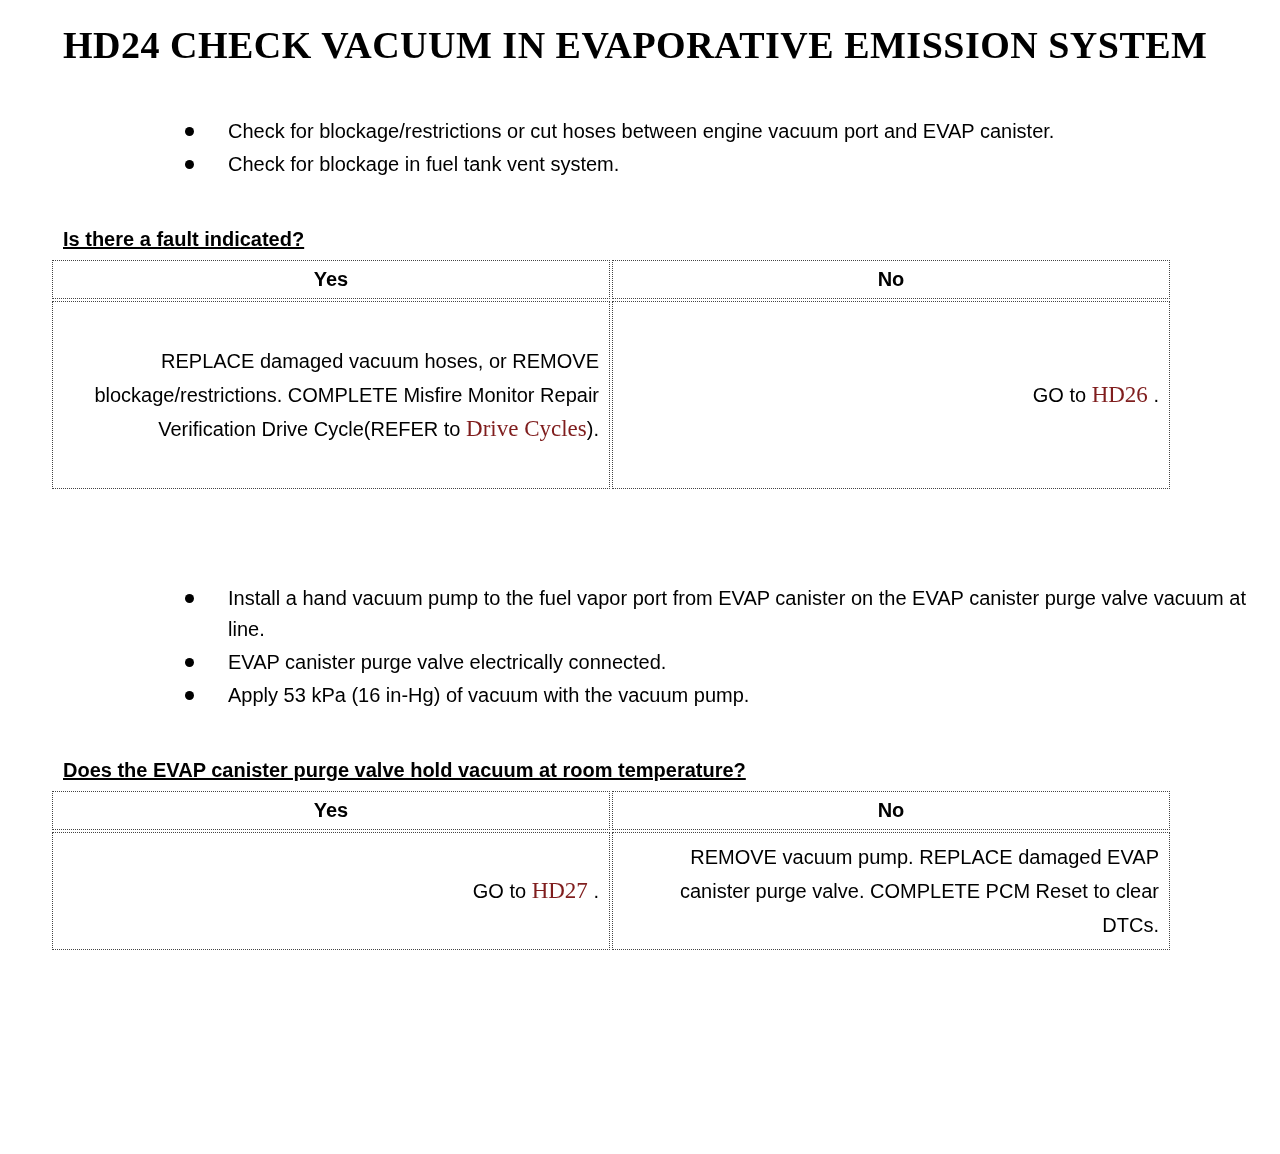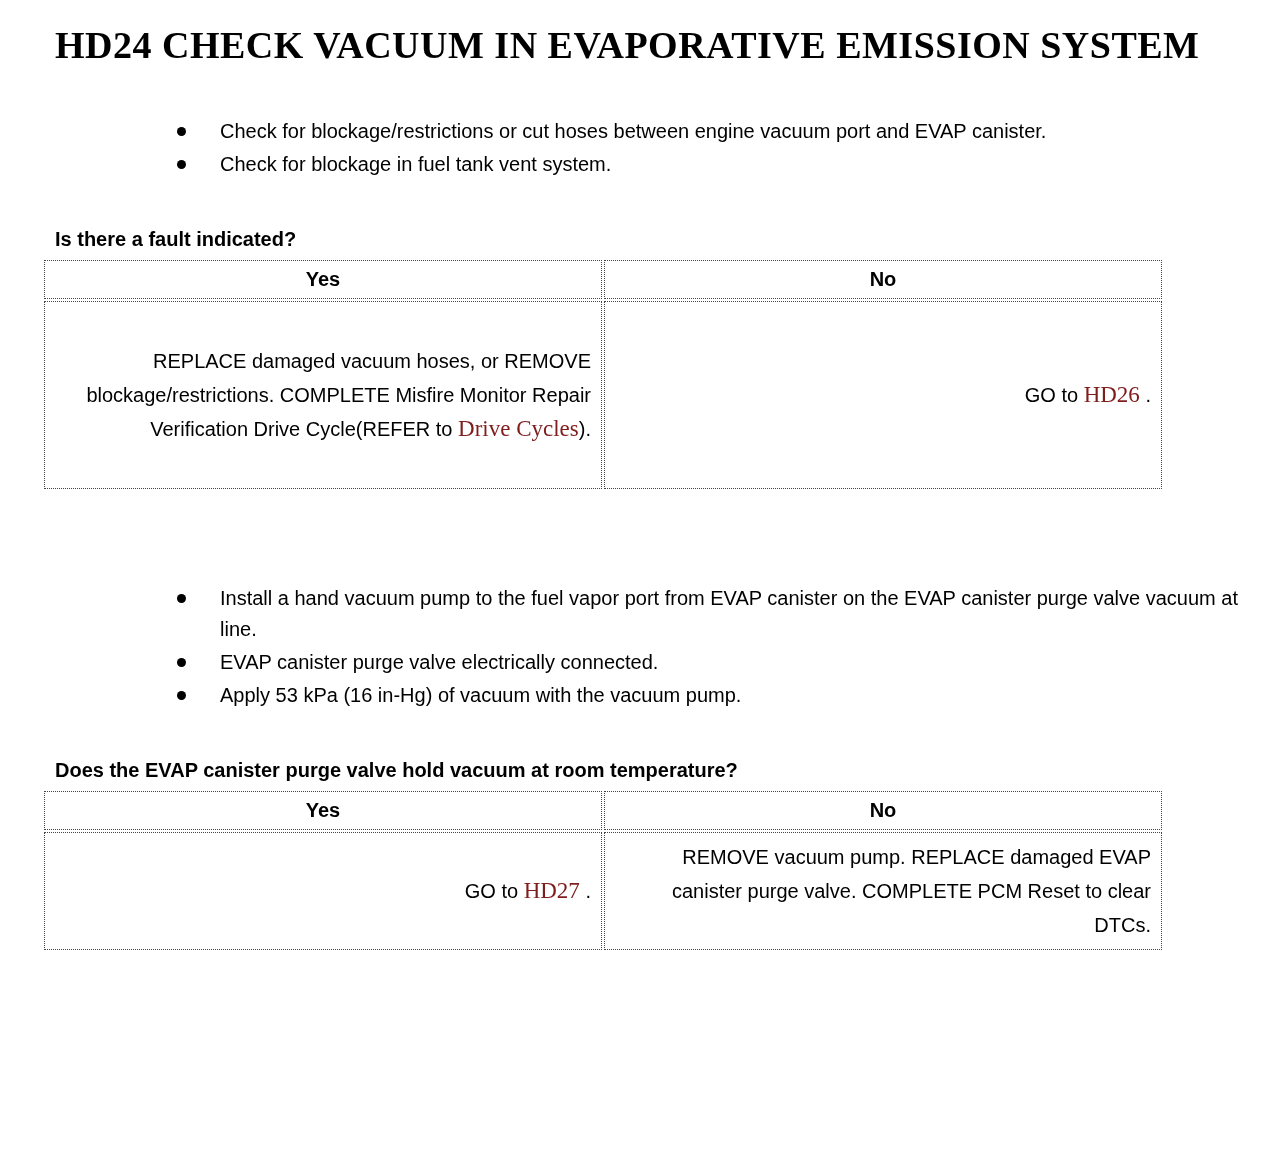--- a/index.html
+++ b/index.html
@@ -8,21 +8,21 @@
     padding: 0;
     background: #ffffff;
     color: #000000;
     font-family: "Liberation Sans", sans-serif;
     font-size: 20px;
   }
   .page {
     width: 1280px;
     min-height: 1154px;
     background: #ffffff;
-    padding: 22px 0 30px 0;
+    padding: 22px 0 30px 8px;
     border-radius: 7px;
   }
   .section-heading {
     font-family: "Liberation Serif", serif;
     font-weight: bold;
     font-size: 38px;
     line-height: 1.25;
     letter-spacing: 0.5px;
     margin: 0 70px 0 55px;
     max-width: 1160px;
@@ -47,20 +47,21 @@
     width: 9px;
     height: 9px;
     border-radius: 50%;
     background: #000;
   }
   .question {
     font-weight: bold;
     font-size: 20px;
     margin: 46px 40px 6px 55px;
     line-height: 26px;
+    text-decoration: underline;
   }
   .decision-table {
     border-collapse: separate;
     border-spacing: 2px;
     table-layout: fixed;
     width: 1122px;
     margin-left: 42px;
   }
   .decision-table th,
   .decision-table td {

